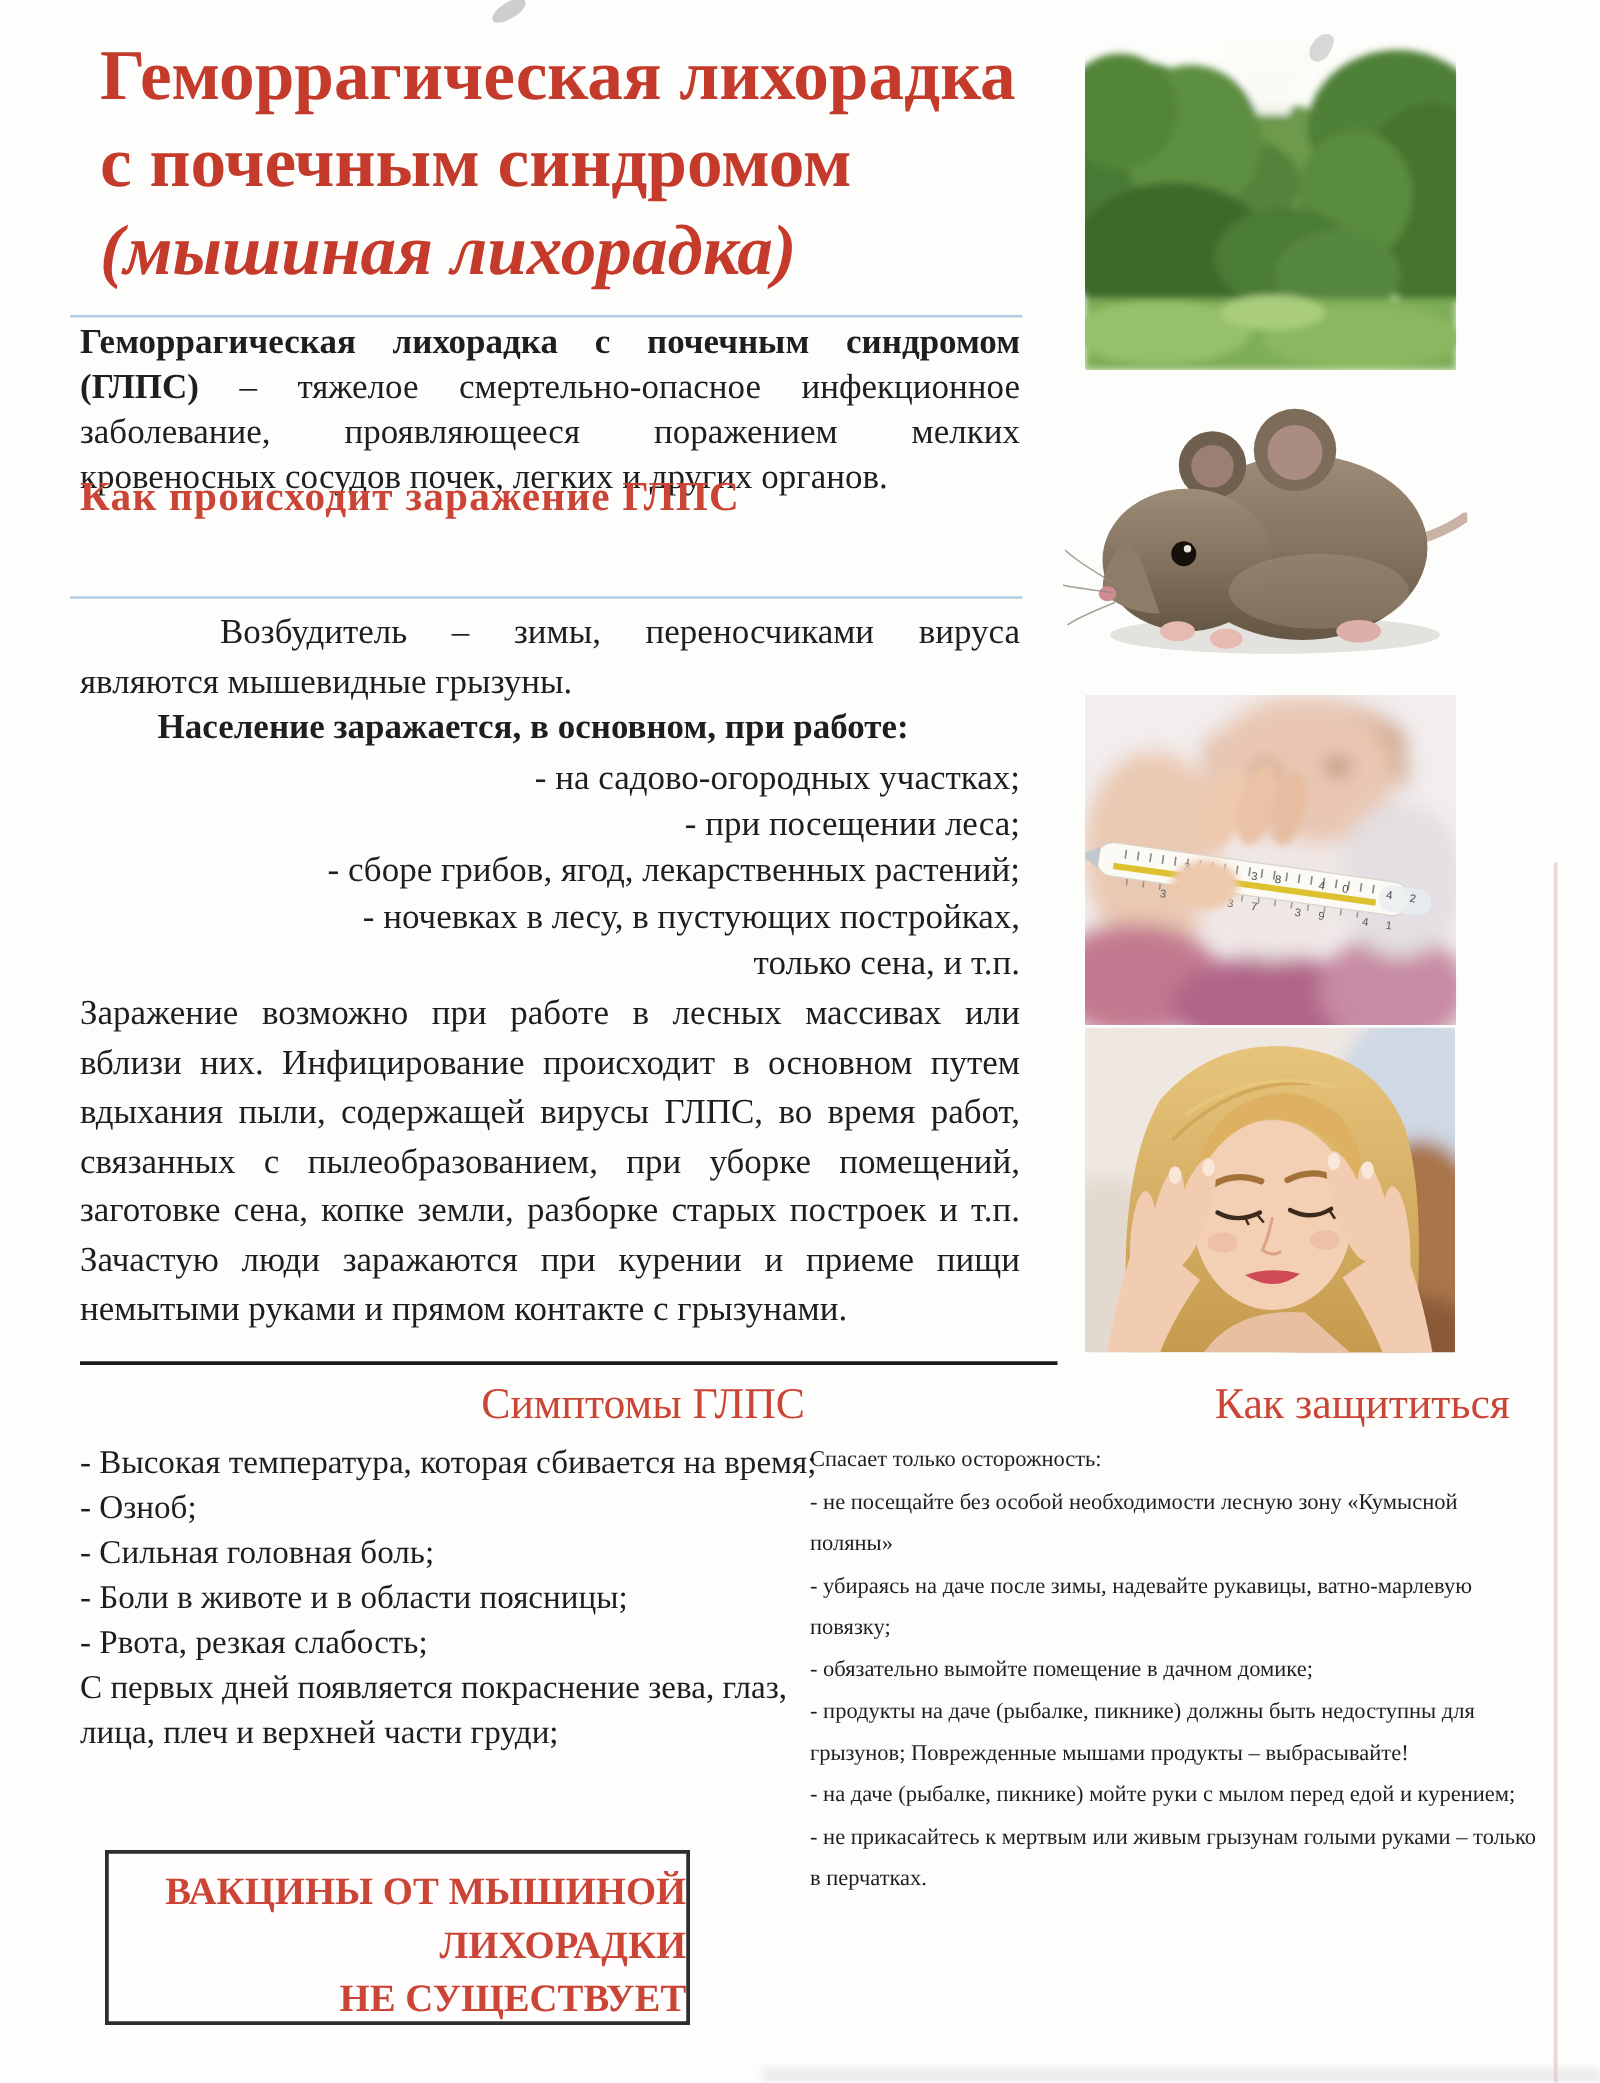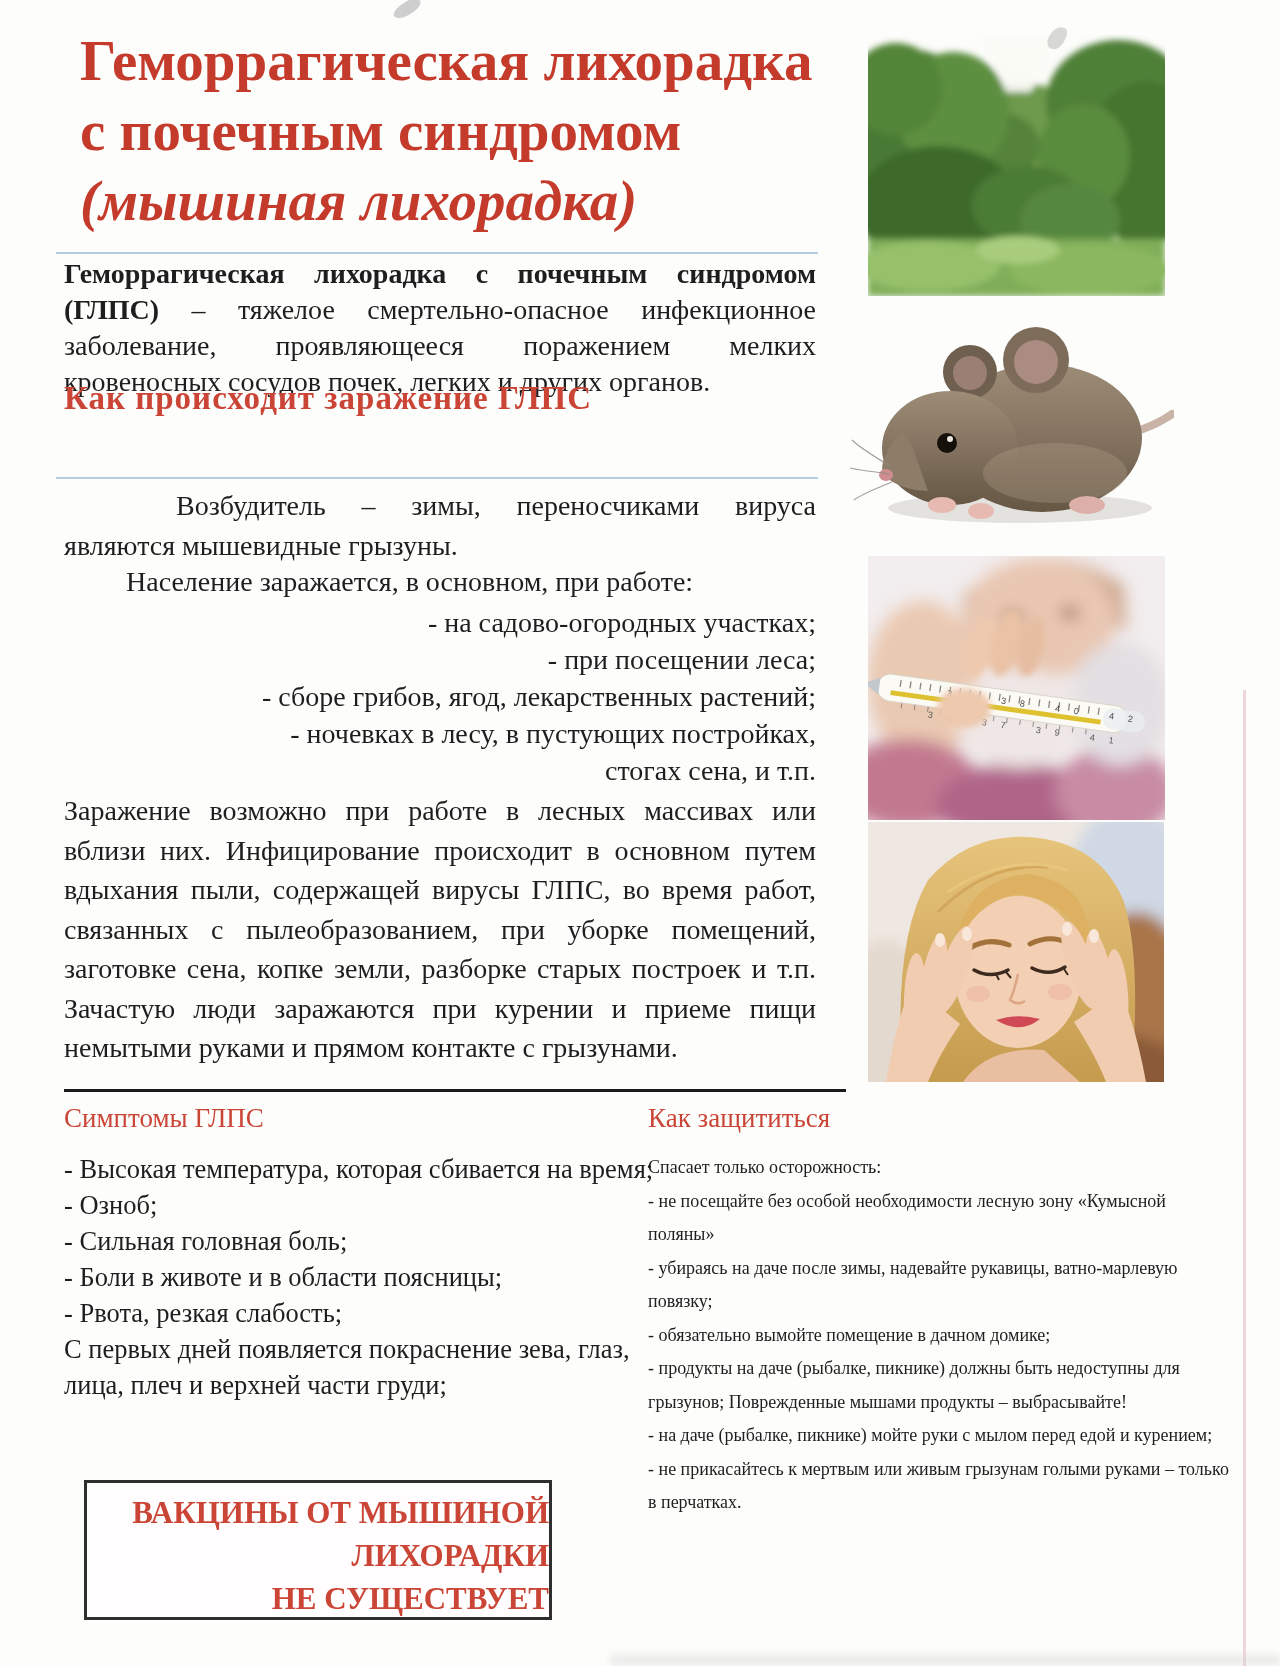--- a/index.html
+++ b/index.html
@@ -22,28 +22,28 @@
   
   .hr-blue{height:2px;background:#a8c4dd;opacity:.85;}
   #hrb1{left:56px;top:252px;width:762px;}
   #hrb2{left:56px;top:477px;width:762px;}
   
   #intro{left:64px;top:256px;width:752px;font-size:28px;line-height:36px;text-align:justify;}
   #intro .lead{font-weight:bold;}
   
   #h-infection{left:64px;top:380px;width:760px;font-size:33px;font-weight:bold;color:var(--red2);letter-spacing:1px;}
   #carrier{left:64px;top:486px;width:752px;font-size:28px;line-height:40px;text-align:justify;text-indent:112px;}
-  #lead-bold{left:64px;top:566px;width:752px;font-size:28px;font-weight:normal;text-indent:62px;}
+  #lead-bold{left:64px;top:566px;width:752px;font-size:28px;font-weight:bold;text-indent:62px;}
   #bullets{left:64px;top:604px;width:752px;font-size:28px;line-height:37px;text-align:right;}
   #bullets .cont{padding-left:16px;}
   #mainpara{left:64px;top:791px;width:752px;font-size:28px;line-height:39.5px;text-align:justify;}
   
   #hr-black{left:64px;top:1089px;width:782px;height:3px;background:#1b1b1b;}
   
-  .col-head{font-size:27px;color:var(--red2);text-align:left;}
+  .col-head{font-size:35px;color:var(--red2);text-align:right;}
   #symptoms-h{left:64px;top:1103px;width:580px;}
   #symptoms-list{left:64px;top:1151px;width:600px;font-size:26.5px;line-height:36px;}
   #protect-h{left:648px;top:1103px;width:560px;}
   #protect-list{left:648px;top:1151px;width:584px;font-size:18px;line-height:33.5px;}
   
   #vaccine-box{left:84px;top:1480px;width:462px;height:126px;border:3px solid #2e2e2e;background:#fffdfd;
     text-align:right;color:var(--red2);font-weight:bold;font-size:31px;line-height:43px;padding-top:8px;}
   
   .photo{overflow:hidden;}
   #photo-forest{left:868px;top:34px;width:297px;height:262px;}
@@ -76,21 +76,21 @@
 
 <div class="abs" id="carrier">Возбудитель – зимы, переносчиками вируса являются мышевидные грызуны.</div>
 
 <div class="abs" id="lead-bold">Население заражается, в основном, при работе:</div>
 
 <div class="abs" id="bullets">
   <div>- на садово-огородных участках;</div>
   <div>- при посещении леса;</div>
   <div>- сборе грибов, ягод, лекарственных растений;</div>
   <div>- ночевках в лесу, в пустующих постройках,</div>
-  <div class="cont">стогах сена, и т.п.</div>
+  <div class="cont">только сена, и т.п.</div>
 </div>
 
 <div class="abs" id="mainpara">Заражение возможно при работе в лесных массивах или вблизи них. Инфицирование происходит в основном путем вдыхания пыли, содержащей вирусы ГЛПС, во время работ, связанных с пылеобразованием, при уборке помещений, заготовке сена, копке земли, разборке старых построек и т.п. Зачастую люди заражаются при курении и приеме пищи немытыми руками и прямом контакте с грызунами.</div>
 
 <div class="abs" id="hr-black"></div>
 
 <div class="abs col-head" id="symptoms-h">Симптомы ГЛПС</div>
 <div class="abs" id="symptoms-list">
   <div>- Высокая температура, которая сбивается на время;</div>
   <div>- Озноб;</div>

